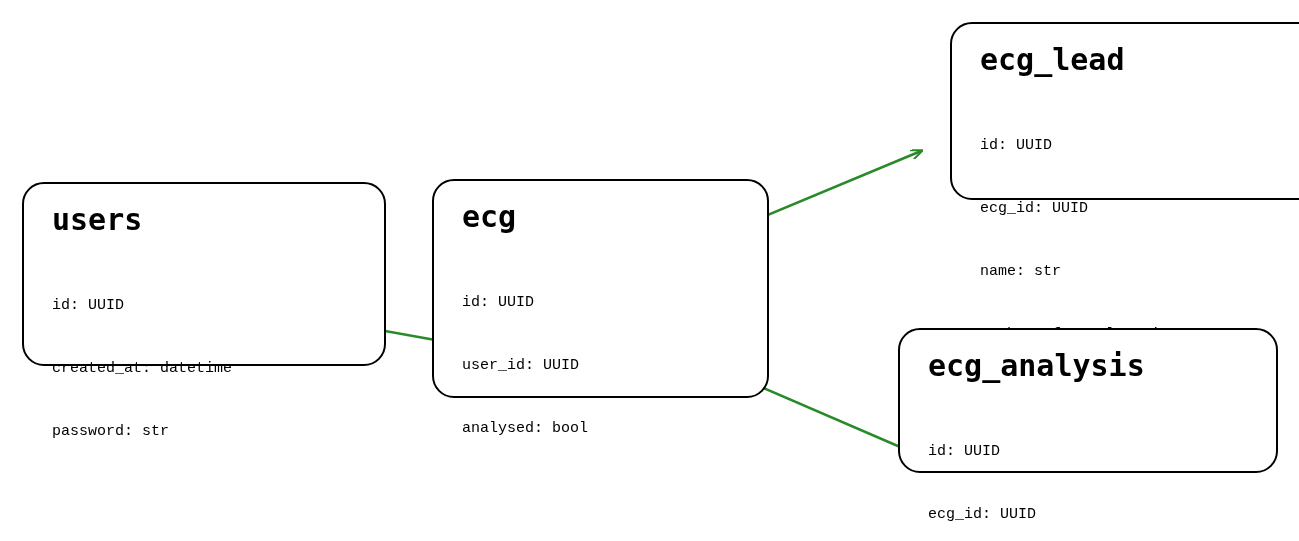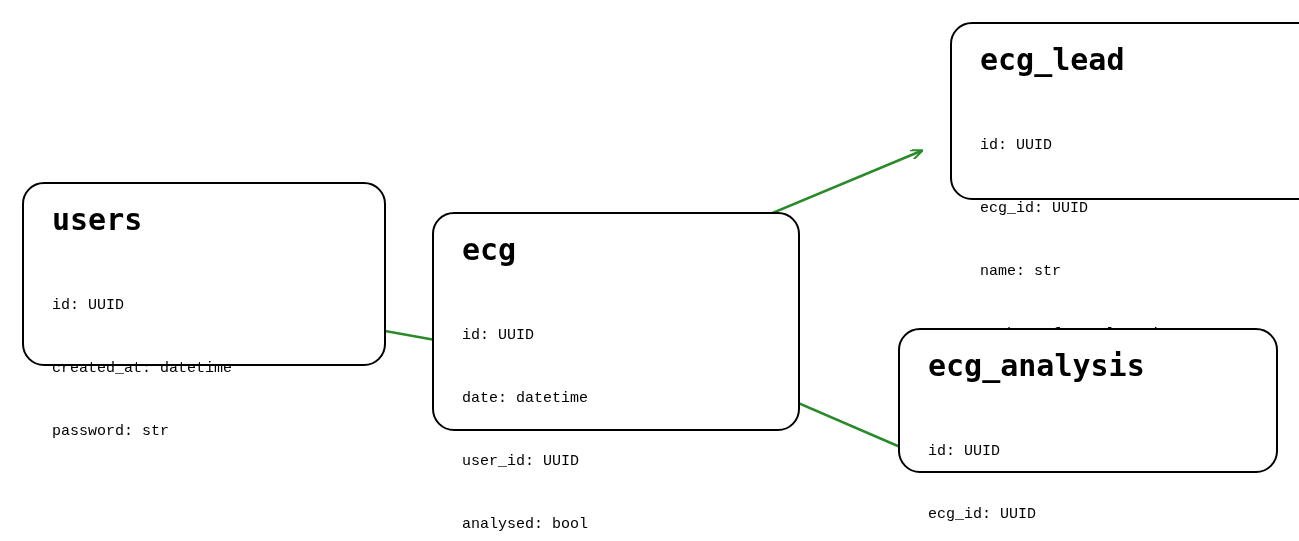--- a/index.html
+++ b/index.html
@@ -63,25 +63,24 @@
   <div class="entity" style="left:22px; top:182px; width:364px; height:184px;">
     <div class="entity-title">users</div>
     <div class="fields">
       <div>id: UUID</div>
       <div>created_at: datetime</div>
       <div>password: str</div>
       
     </div>
   </div>
 
-  <div class="entity" style="left:432px; top:212px; width:368px; height:219px;">
+  <div class="entity" style="left:432px; top:179px; width:337px; height:219px;">
     <div class="entity-title">ecg</div>
     <div class="fields">
       <div>id: UUID</div>
-      <div>date: datetime</div>
       <div>user_id: UUID</div>
       <div>analysed: bool</div>
     </div>
   </div>
 
   <div class="entity" style="left:950px; top:22px; width:380px; height:178px;">
     <div class="entity-title">ecg_lead</div>
     <div class="fields">
       <div>id: UUID</div>
       <div>ecg_id: UUID</div>

